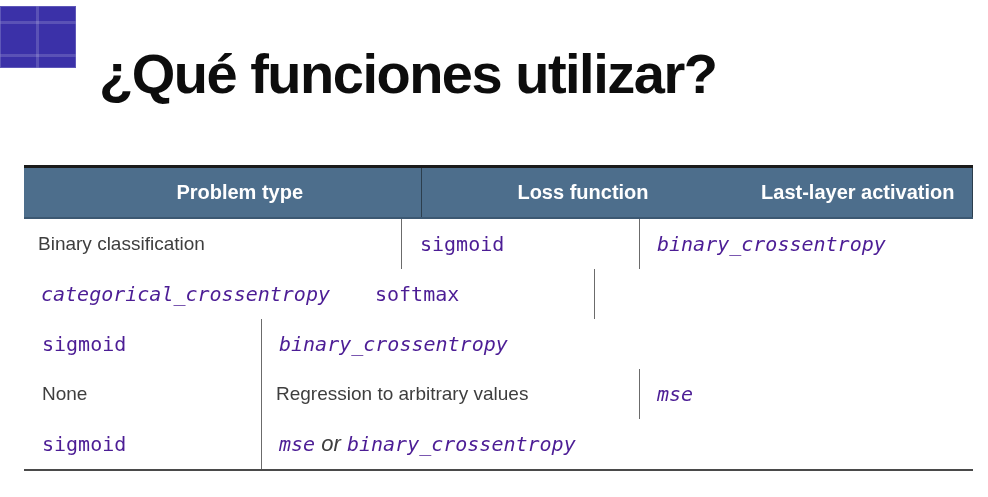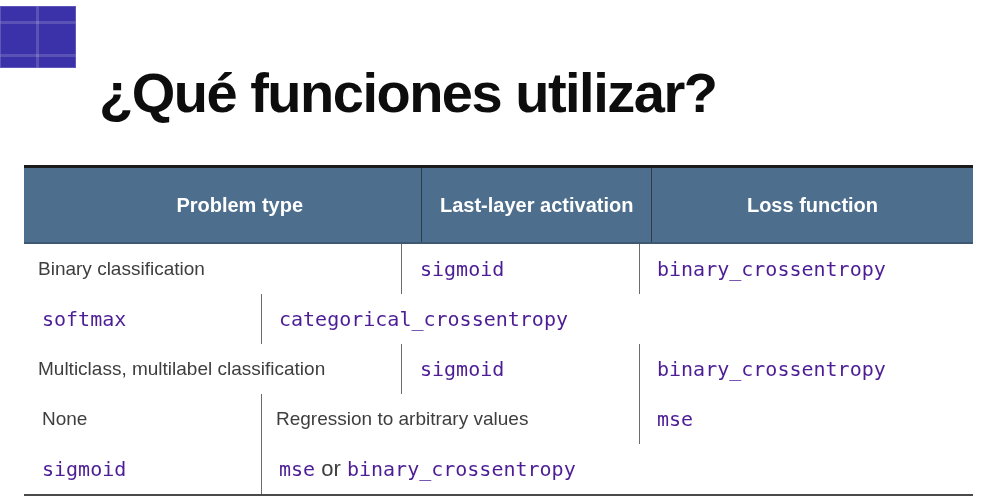--- a/index.html
+++ b/index.html
@@ -24,21 +24,21 @@
     background-image:
       linear-gradient(to right, transparent 48%, rgba(255,255,255,0.16) 48%, rgba(255,255,255,0.16) 51%, transparent 51%),
       linear-gradient(to bottom, transparent 25%, rgba(255,255,255,0.16) 25%, rgba(255,255,255,0.16) 29%, transparent 29%),
       linear-gradient(to bottom, transparent 78%, rgba(255,255,255,0.16) 78%, rgba(255,255,255,0.16) 82%, transparent 82%);
     box-shadow: 0 0 0 1px rgba(130,125,200,0.5) inset;
   }
 
   .title {
     position: absolute;
     left: 99px;
-    top: 24px;
+    top: 5px;
     font-size: 56px;
     font-weight: bold;
     letter-spacing: -1.5px;
     color: #0d0d0d;
     white-space: nowrap;
     line-height: 1.1;
   }
 
   
   .ref-table {
@@ -46,21 +46,21 @@
     left: 24px;
     top: 165px;
     width: 949px;
     border-top: 3px solid #1b1b1b;
     border-bottom: 2px solid #4a4a4a;
     box-sizing: border-box;
   }
 
   .thead {
     display: flex;
-    height: 76px;
+    height: 51px;
     background: #4d6e8c;
     border-bottom: 2px solid #3c5872;
     box-sizing: border-box;
     padding-left: 34px;
   }
   .th {
     display: flex;
     align-items: center;
     justify-content: center;
     color: #ffffff;
@@ -83,21 +83,21 @@
     align-items: center;
     box-sizing: border-box;
     font-size: 19px;
     color: #3e3e3e;
     overflow: hidden;
     white-space: nowrap;
     text-align: right;
   }
   .tr .c1 { padding-left: 14px; }
   .tr .c2 { padding-left: 18px; }
-  .tr .c3 { padding-left: 17px; }
+  .tr .c3 { padding-left: 17px; font-style: italic; }
   .tr .c1, .tr .c2 { border-right: 1px solid #6b6b6b; }
 
   .code {
     font-family: "DejaVu Sans Mono", "Liberation Mono", monospace;
     font-size: 20px;
     color: #4c1d95;
   }
   .plain {
     font-family: "Liberation Sans", sans-serif;
     font-size: 19px;
@@ -116,49 +116,48 @@
 <div class="slide">
 
   <div class="logo"></div>
 
   <h1 class="title">¿Qué funciones utilizar?</h1>
 
   <div class="ref-table">
 
     <div class="thead">
       <div class="th c1">Problem type</div>
+      <div class="th c3">Loss function</div>
       <div class="th c2">Last-layer activation</div>
-      <div class="th c3">Loss function</div>
     </div>
 
     <div class="tr">
       <div class="td c1">Binary classification</div>
       <div class="td c2">
           <span class="code">sigmoid</span>
         </div>
       <div class="td c3">
           <span class="code">binary_crossentropy</span>
           <span class="sep"></span>
           <span class="code"></span>
         </div>
     </div>
 
     <div class="tr">
-      <div class="td c2">
-          <span class="code">softmax</span>
-        </div>
       <div class="td c3">
           <span class="code">categorical_crossentropy</span>
           <span class="sep"></span>
           <span class="code"></span>
         </div>
+      <div class="td c2">
+          <span class="code">softmax</span>
+        </div>
     </div>
 
     <div class="tr">
-      <div class="td c1">Multiclass, multilabel classification</div>
       <div class="td c2">
           <span class="code">sigmoid</span>
         </div>
       <div class="td c3">
           <span class="code">binary_crossentropy</span>
           <span class="sep"></span>
           <span class="code"></span>
         </div>
     </div>
 

